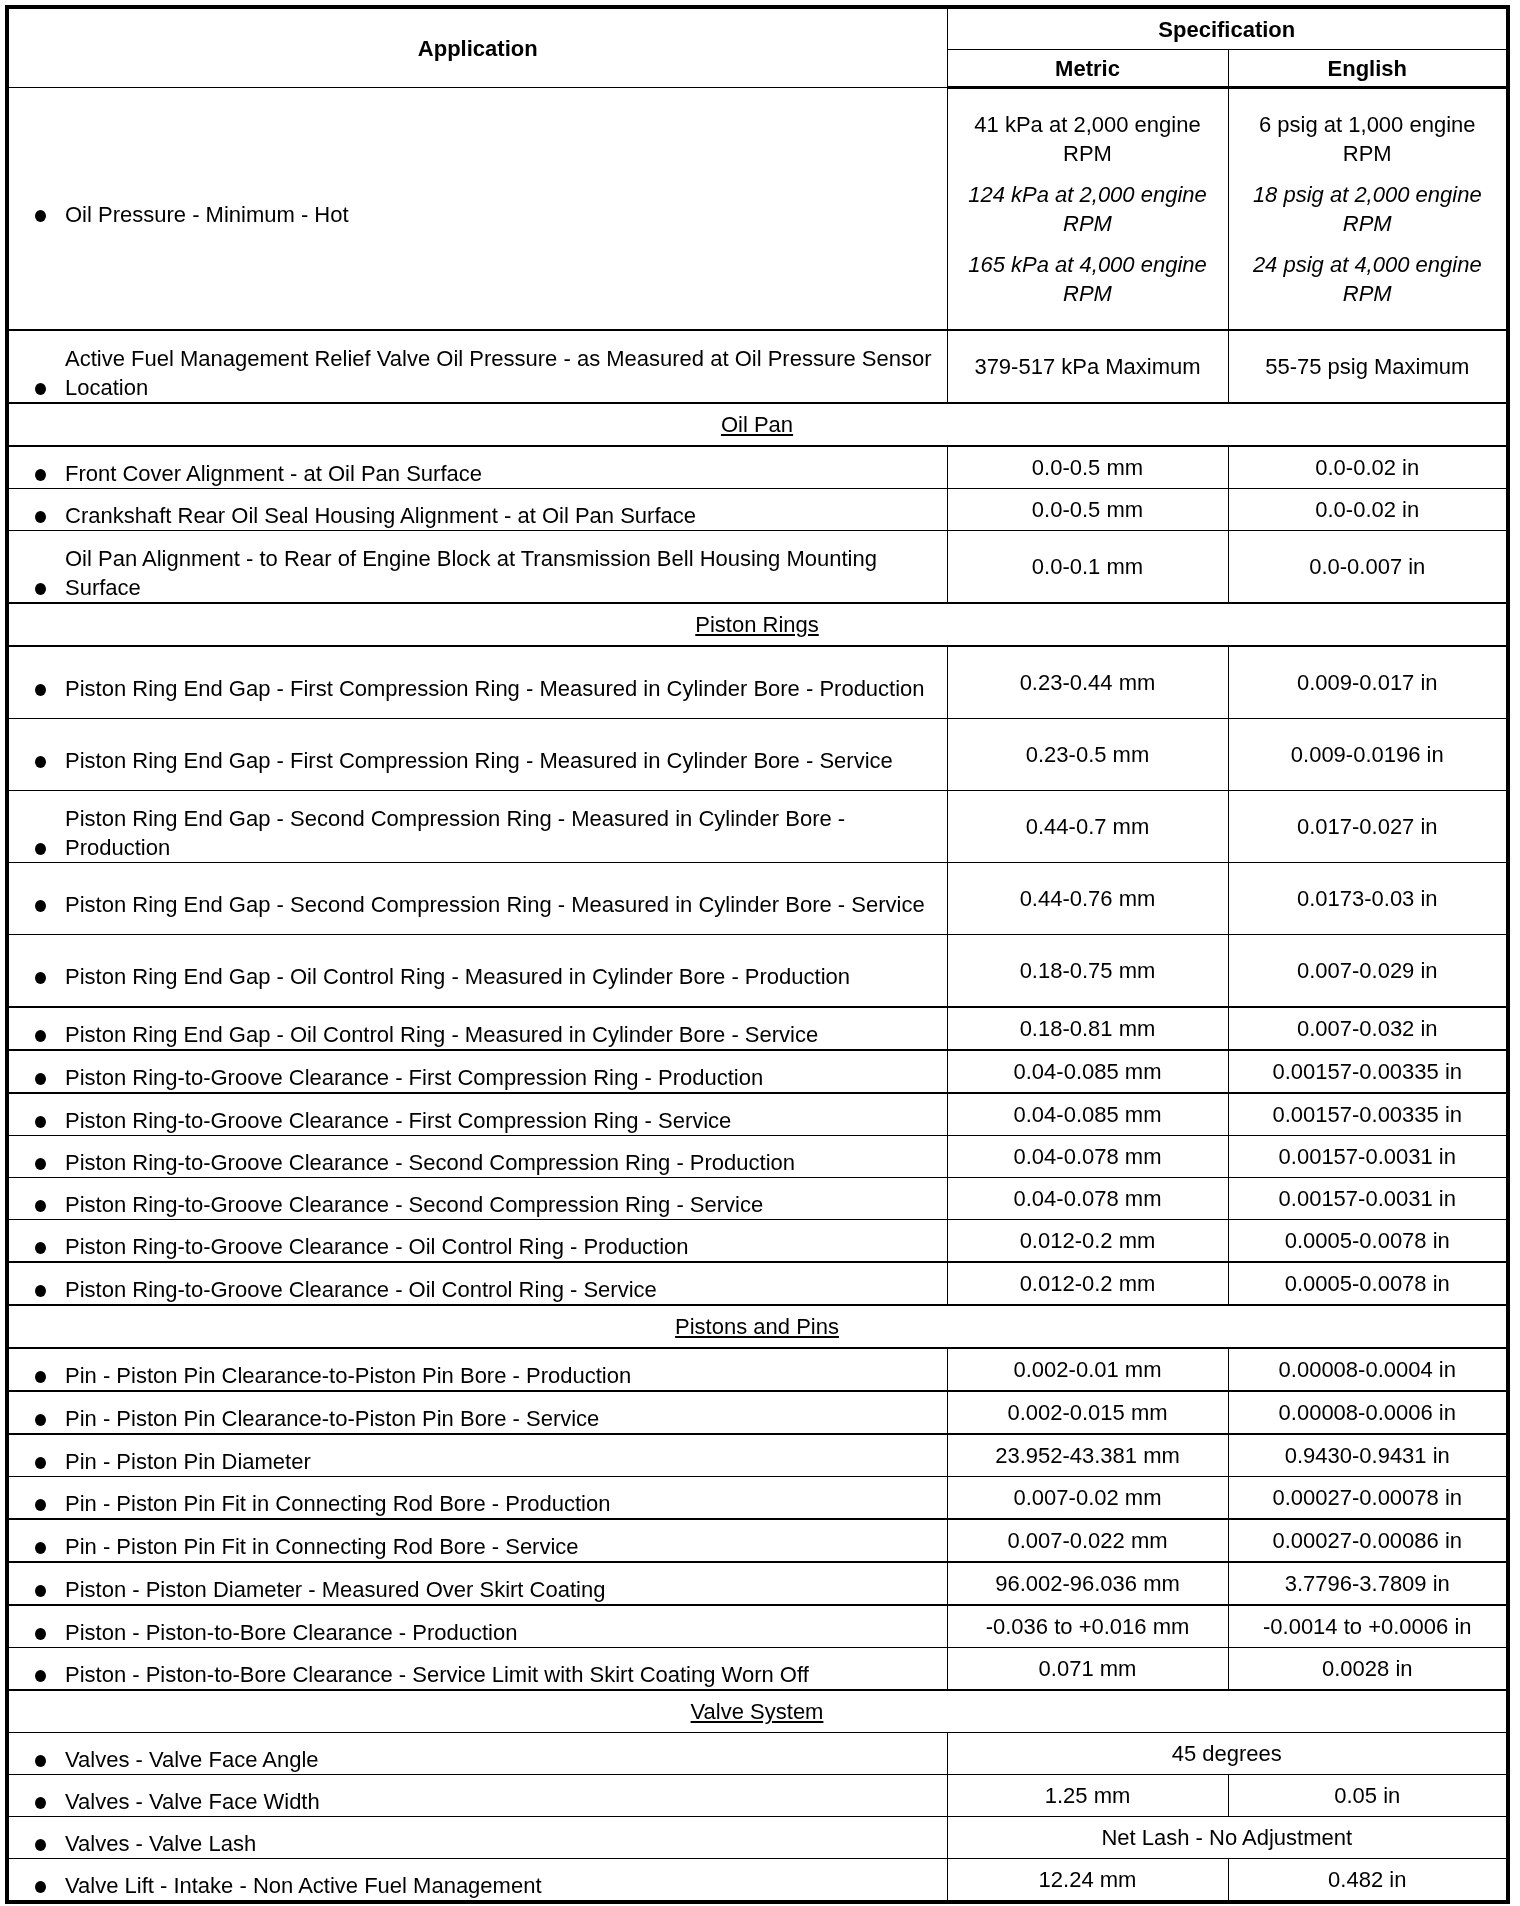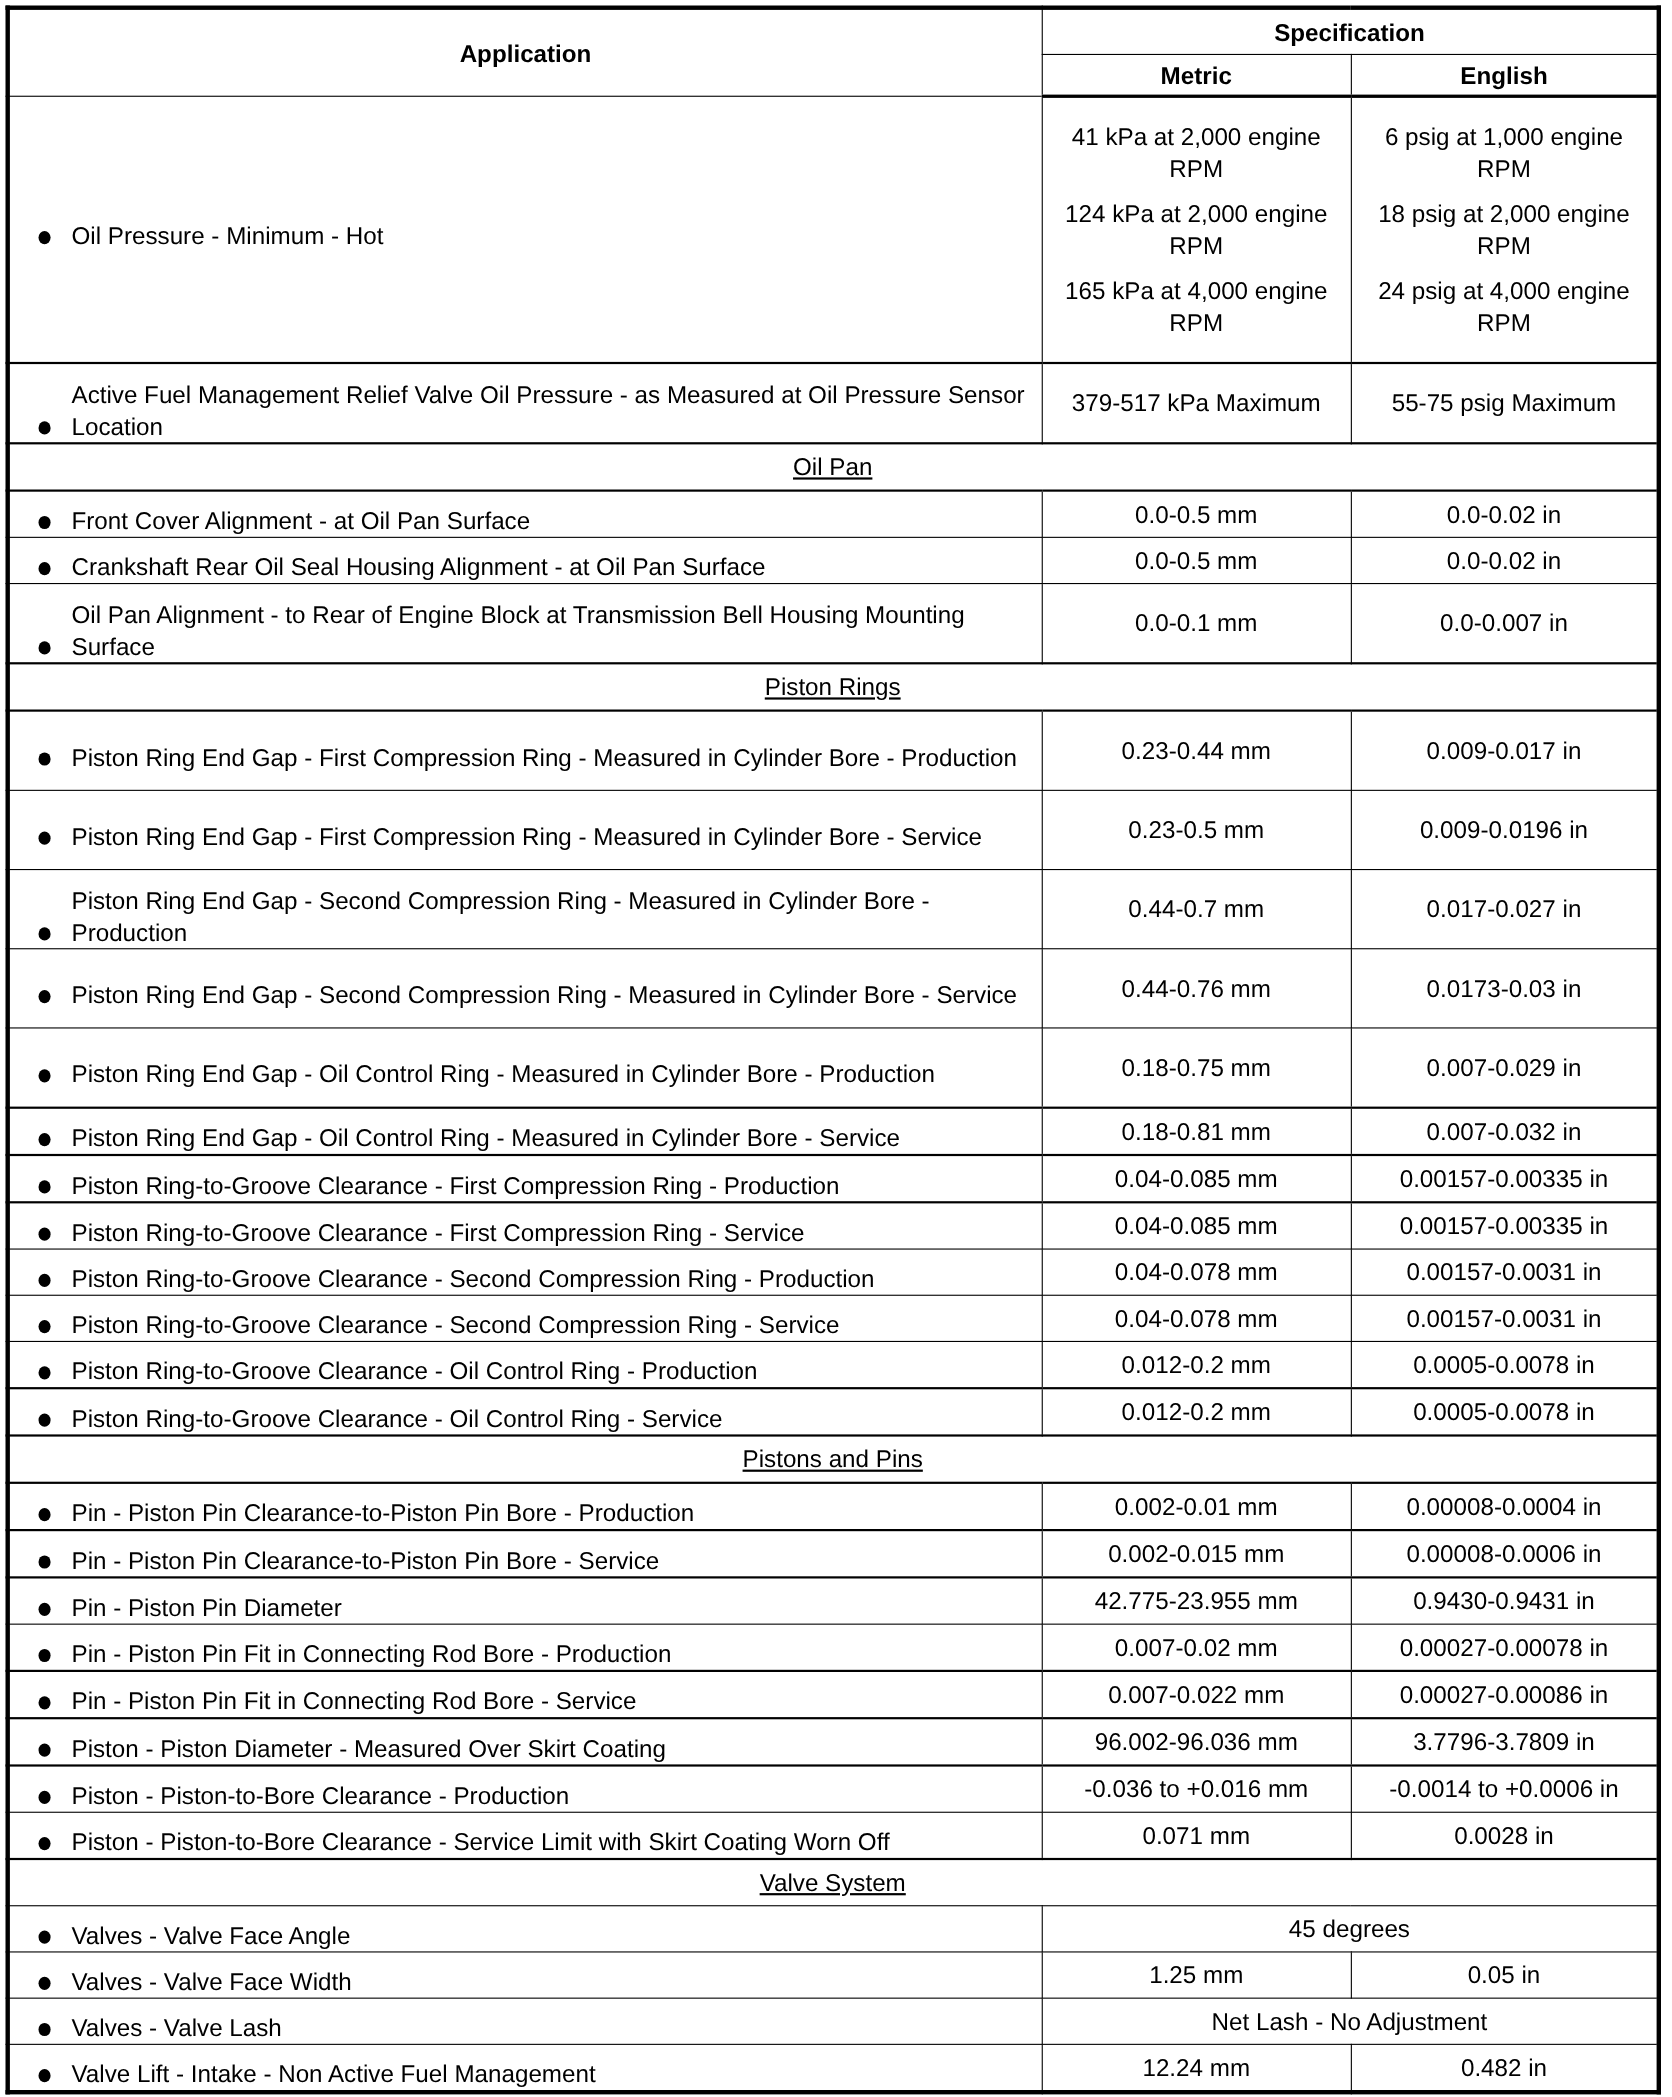--- a/index.html
+++ b/index.html
@@ -35,21 +35,21 @@
     content: ""; position: absolute; left: 20px; top: 10px;
     width: 11px; height: 12px; border-radius: 50%; background: #000;
   }
   .app-text { flex: 1; }
   tr.section td { text-align: center; padding-left: 5px; text-decoration: underline; }
   tr.thick-top td { border-top: 2px solid #000; }
   tr.r1 td { height: 41px; }
   tr.r2 td { height: 71px; }
   tr.r3 td { height: 240px; }
   .multi-block { display: block; }
-  .multi-block + .multi-block { margin-top: 12px; }
+  .multi-block + .multi-block { margin-top: 12px; font-style: italic; }
 </style>
 </head>
 <body>
 
 <table class="spec">
   <colgroup>
     <col class="c-app">
       <col class="c-met">
       <col class="c-eng">
   </colgroup>
@@ -271,21 +271,21 @@
         <td class="val">0.002-0.015 mm</td>
         <td class="val">0.00008-0.0006 in</td>
       </tr>
       <tr class="r1 thick-top">
         <td class="app">
           <div class="bullet-line">
             <span class="bullet"></span>
             <span class="app-text">Pin - Piston Pin Diameter</span>
           </div>
         </td>
-        <td class="val">42.775-23.955 mm</td>
+        <td class="val">23.952-43.381 mm</td>
         <td class="val">0.9430-0.9431 in</td>
       </tr>
       <tr class="r1">
         <td class="app">
           <div class="bullet-line">
             <span class="bullet"></span>
             <span class="app-text">Pin - Piston Pin Fit in Connecting Rod Bore - Production</span>
           </div>
         </td>
         <td class="val">0.007-0.02 mm</td>

